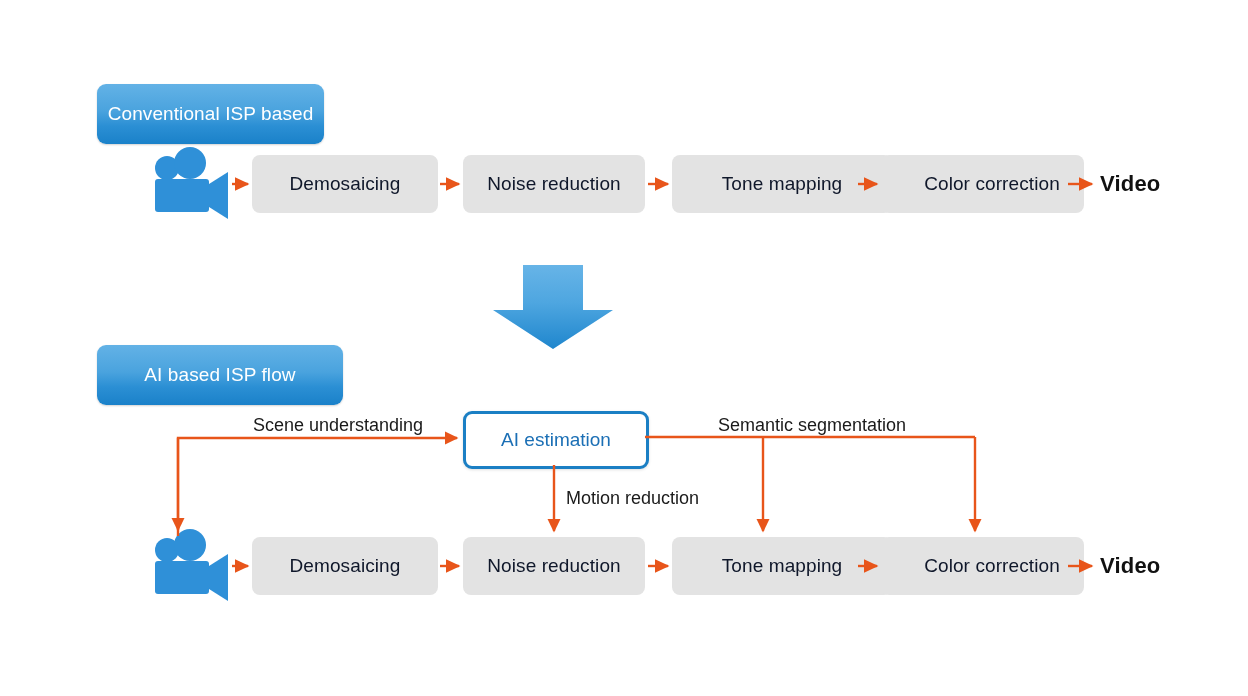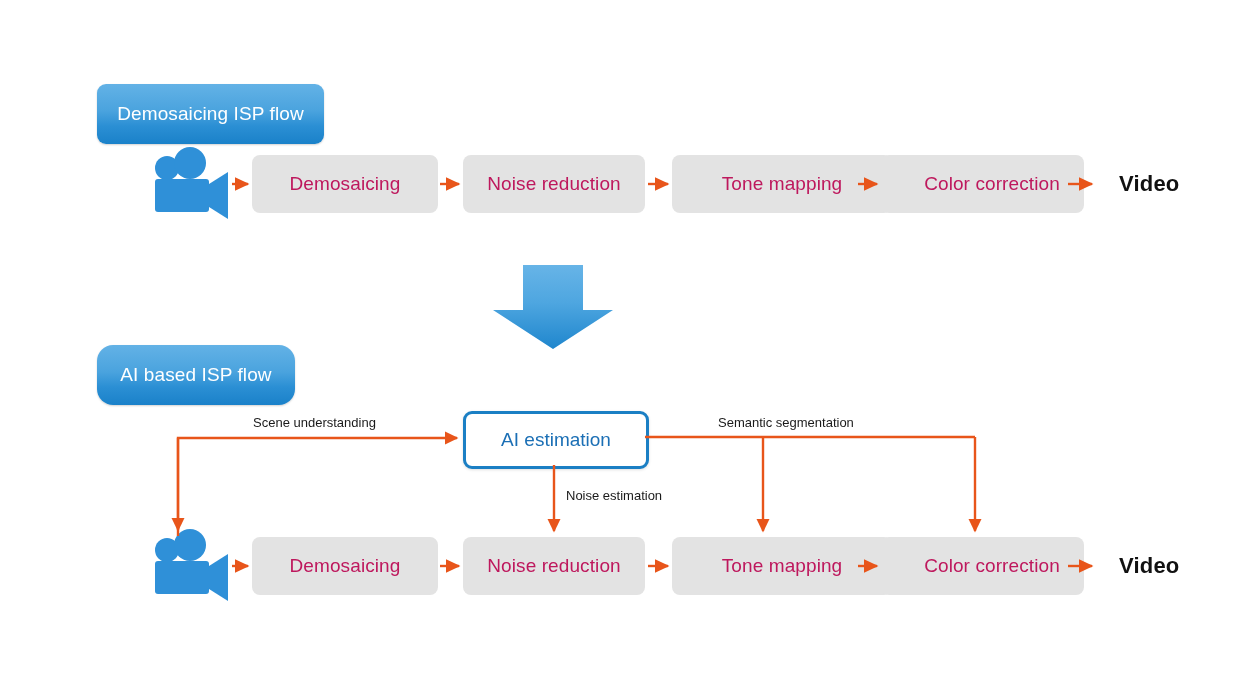--- a/index.html
+++ b/index.html
@@ -28,50 +28,49 @@
     background: linear-gradient(to bottom, #63b2e6 0%, #4aa3de 45%, #2b8fd4 70%, #1a81c9 100%);
     box-shadow: 0 1px 2px rgba(0,0,0,0.18);
     display: flex;
     align-items: center;
     justify-content: center;
     color: #ffffff;
     font-size: 19px;
     letter-spacing: 0.1px;
   }
   #pill-conventional { left: 97px;  top: 84px;  width: 227px; height: 60px; }
-  #pill-ai           { left: 97px;  top: 345px; width: 198px; height: 60px; border-radius: 16px; }
+  #pill-ai           { left: 97px;  top: 345px; width: 246px; height: 60px; }
 
   
   .stage {
     position: absolute;
     height: 58px;
     background: #e3e3e3;
     border-radius: 8px;
     display: flex;
     align-items: center;
     justify-content: center;
-    color: #be185d;
+    color: #0f172a;
     font-size: 19px;
     letter-spacing: 0.1px;
   }
   .row-top    { top: 155px; }
   .row-bottom { top: 537px; }
   .col-1 { left: 252px; width: 186px; }
   .col-2 { left: 463px; width: 182px; }
   .col-3 { left: 672px; width: 220px; }
   .col-4 { left: 881px; width: 184px; padding-left: 19px; }
 
   
   .video-label {
     position: absolute;
     font-size: 22px;
     font-weight: bold;
     color: #111111;
     letter-spacing: 0.2px;
-    margin-left: 19px;
   }
   #video-top    { left: 1100px; top: 171px; }
   #video-bottom { left: 1100px; top: 553px; }
 
   
   #ai-solutions-box {
     position: absolute;
     left: 463px;
     top: 411px;
     width: 180px;
@@ -83,21 +82,21 @@
     align-items: center;
     justify-content: center;
     color: #1b6fb5;
     font-size: 19px;
     box-shadow: 0 1px 3px rgba(0,0,0,0.13);
   }
 
   
   .caption {
     position: absolute;
-    font-size: 13px;
+    font-size: 18px;
     color: #1a1a1a;
     white-space: nowrap;
   }
   #cap-scene    { left: 253px; top: 415px; }
   #cap-semantic { left: 718px; top: 415px; }
   #cap-motion   { left: 566px; top: 488px; }
 
   
   #connectors {
     position: absolute;
@@ -110,42 +109,42 @@
     left: 0; top: 0;
     width: 1248px; height: 696px;
     pointer-events: none;
   }
 </style>
 </head>
 <body>
 
 <div id="canvas">
 
-  <div class="pill" id="pill-conventional">Demosaicing ISP flow</div>
+  <div class="pill" id="pill-conventional">Conventional ISP based</div>
 
   <div class="pill" id="pill-ai">AI based ISP flow</div>
 
   <div class="stage row-top col-1">Demosaicing</div>
   <div class="stage row-top col-2">Noise reduction</div>
   <div class="stage row-top col-3">Tone mapping</div>
   <div class="stage row-top col-4">Color correction</div>
 
   <div class="video-label" id="video-top">Video</div>
 
   <div class="stage row-bottom col-1">Demosaicing</div>
   <div class="stage row-bottom col-2">Noise reduction</div>
   <div class="stage row-bottom col-3">Tone mapping</div>
   <div class="stage row-bottom col-4">Color correction</div>
 
   <div class="video-label" id="video-bottom">Video</div>
 
   <div id="ai-solutions-box">AI estimation</div>
 
   <div class="caption" id="cap-scene">Scene understanding</div>
-  <div class="caption" id="cap-motion">Noise estimation</div>
+  <div class="caption" id="cap-motion">Motion reduction</div>
   <div class="caption" id="cap-semantic">Semantic segmentation</div>
 
   <svg id="icons-layer" viewBox="0 0 1248 696">
     <defs>
       <linearGradient id="bigArrowGrad" x1="0" y1="0" x2="0" y2="1">
         <stop offset="0%" stop-color="#67b4e7"></stop>
         <stop offset="45%" stop-color="#4ea6e0"></stop>
         <stop offset="100%" stop-color="#1f86cd"></stop>
       </linearGradient>
     </defs>

